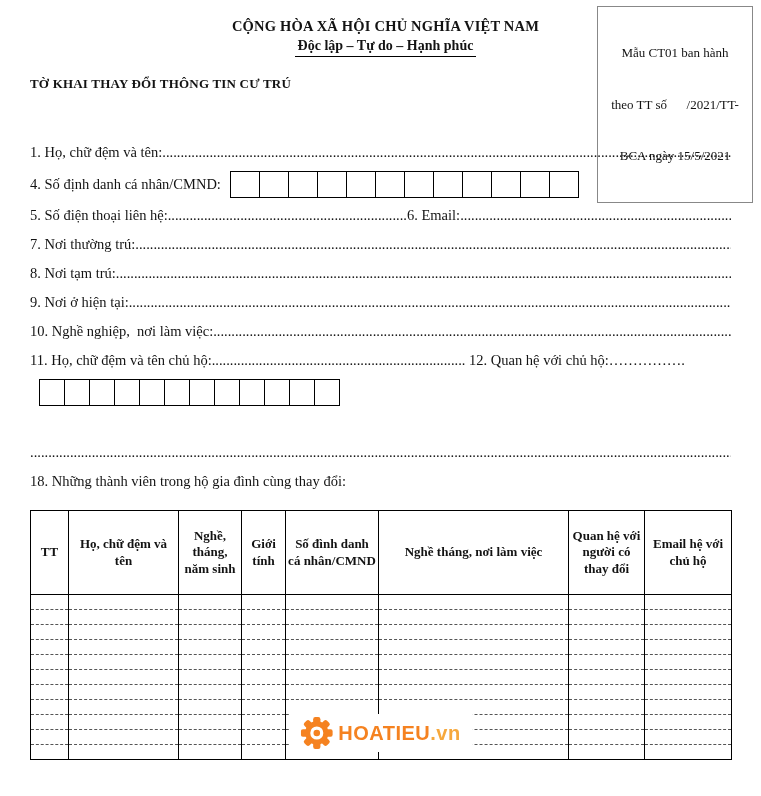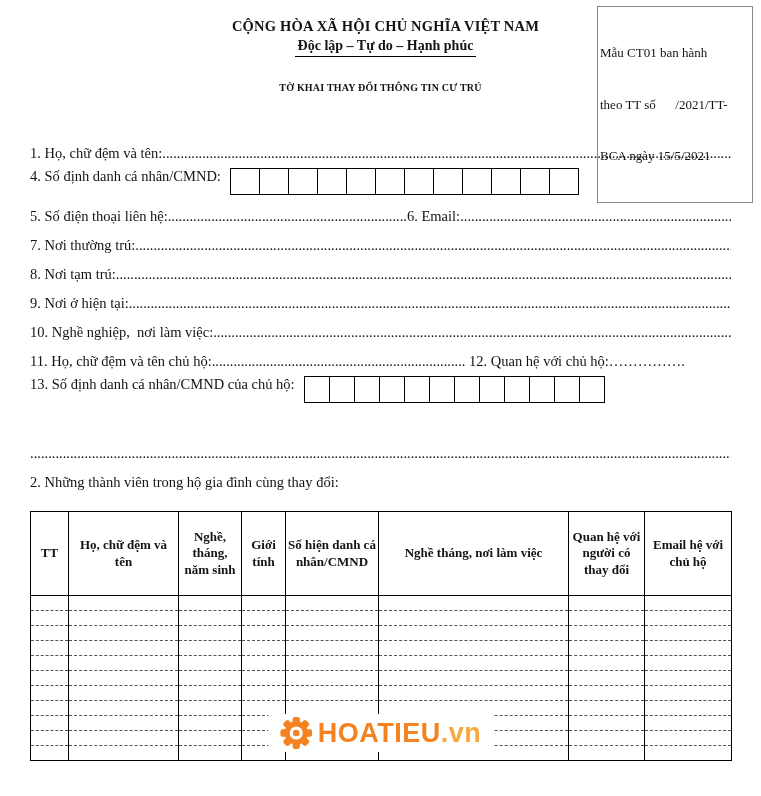--- a/index.html
+++ b/index.html
@@ -13,29 +13,29 @@
   .page { position:relative; width:761px; height:796px; padding:6px 30px 16px; overflow:hidden; background:#fff; }
 
   
   .hdr { position:relative; height:62px; }
   .nat { text-align:center; padding-top:12px; margin-left:10px; }
   .nat1 { font-weight:bold; font-size:14.5px; letter-spacing:0.2px; }
   .nat2 { display:inline-block; font-weight:bold; font-size:14px; border-bottom:1.4px solid #000; padding:1px 3px 2px; margin-top:2px; }
   .form-code-box {
     position:absolute; top:0; right:-22px; width:156px;
     border:1px solid #888; padding:3px 2px;
-    font-size:13px; line-height:1.32; text-align:left; white-space:pre;
-  }
-
-  .title { text-align:center; font-weight:bold; font-size:10px; margin-top:14px; letter-spacing:0.2px; }
+    font-size:13px; line-height:1.32; text-align:center; white-space:pre;
+  }
+
+  .title { text-align:left; font-weight:bold; font-size:13px; margin-top:8px; letter-spacing:0.2px; }
 
   .salutation { margin-top:17px; padding-left:115px; font-size:14.5px; white-space:pre; overflow:hidden; height:29px; line-height:29px; }
 
   .line { font-size:14.5px; height:29px; line-height:29px; white-space:pre; overflow:hidden; }
-  .boxline { display:flex; align-items:flex-start; height:34px; font-size:14.5px; white-space:pre; overflow:hidden; }
+  .boxline { display:flex; align-items:center; height:34px; font-size:14.5px; white-space:pre; overflow:hidden; }
   .idboxes { display:inline-flex; margin-left:9px; }
   .idbox { height:27px; border:1px solid #000; margin-left:-1px; background:#fff; }
   .idbox:first-child { margin-left:0; }
   .boxa .idbox { width:30px; }
   .boxb .idbox { width:26px; }
 
   
   table.members { border-collapse:collapse; width:701px; table-layout:fixed; margin-top:14px; }
   table.members th {
     border:1px solid #000; font-size:13px; font-weight:bold;
@@ -48,21 +48,21 @@
     border-bottom:1px dashed #555;
   }
   table.members { border:1px solid #000; }
 
   
   .watermark {
     position:absolute; top:714px; left:50%; transform:translateX(-50%);
     display:flex; align-items:center; gap:6px;
     background:#fff; padding:3px 12px; z-index:5;
   }
-  .wm-text { font-family:"Liberation Sans","DejaVu Sans",sans-serif; font-weight:bold; font-size:27px; letter-spacing:0.5px; }
+  .wm-text { font-family:"Liberation Sans","DejaVu Sans",sans-serif; font-weight:bold; font-size:20px; letter-spacing:0.5px; }
   .wm-brand { color:#F58220; }
   .wm-tld { color:#F6A83C; }
 </style>
 </head>
 <body>
 
 <div class="page">
 
   <div class="hdr">
     <div class="nat">
@@ -90,49 +90,48 @@
   </div>
 
   <div class="line">5. Số điện thoại liên hệ:..................................................................6. Email:.....................................................................................................</div>
   <div class="line">7. Nơi thường trú:...........................................................................................................................................................................................</div>
   <div class="line">8. Nơi tạm trú:...............................................................................................................................................................................................</div>
   <div class="line">9. Nơi ở hiện tại:............................................................................................................................................................................................</div>
   <div class="line">10. Nghề nghiệp,  nơi làm việc:....................................................................................................................................................................</div>
   <div class="line">11. Họ, chữ đệm và tên chủ hộ:...................................................................... 12. Quan hệ với chủ hộ:…………….</div>
 
   <div class="boxline">
-    <span>13. Số định danh cá nhân/CMND của chủ hộ:</span>
     <span class="idboxes boxb"><span class="idbox"></span><span class="idbox"></span><span class="idbox"></span><span class="idbox"></span><span class="idbox"></span><span class="idbox"></span><span class="idbox"></span><span class="idbox"></span><span class="idbox"></span><span class="idbox"></span><span class="idbox"></span><span class="idbox"></span></span>
   </div>
 
   <div class="line">
     
   </div>
   <div class="line">.......................................................................................................................................................................................................................</div>
 
-  <div class="line">2. Những thành viên trong hộ gia đình cùng thay đổi:</div>
+  <div class="line">18. Những thành viên trong hộ gia đình cùng thay đổi:</div>
 
   <table class="members">
     <colgroup>
       <col style="width:38px">
         <col style="width:110px">
         <col style="width:63px">
         <col style="width:44px">
       <col style="width:93px">
         <col style="width:190px">
         <col style="width:76px">
         <col style="width:87px">
     </colgroup>
     <thead>
       <tr>
         <th>TT</th>
         <th>Họ, chữ đệm và tên</th>
         <th>Nghề, tháng, năm sinh</th>
         <th>Giới tính</th>
-        <th>Số hiện danh cá nhân/CMND</th>
+        <th>Số đình danh cá nhân/CMND</th>
         <th>Nghề tháng, nơi làm việc</th>
         <th>Quan hệ với người có thay đổi</th>
         <th>Email hệ với chủ hộ</th>
       </tr>
     </thead>
     <tbody>
       <tr>
         <td></td>
         <td></td>
         <td></td>

